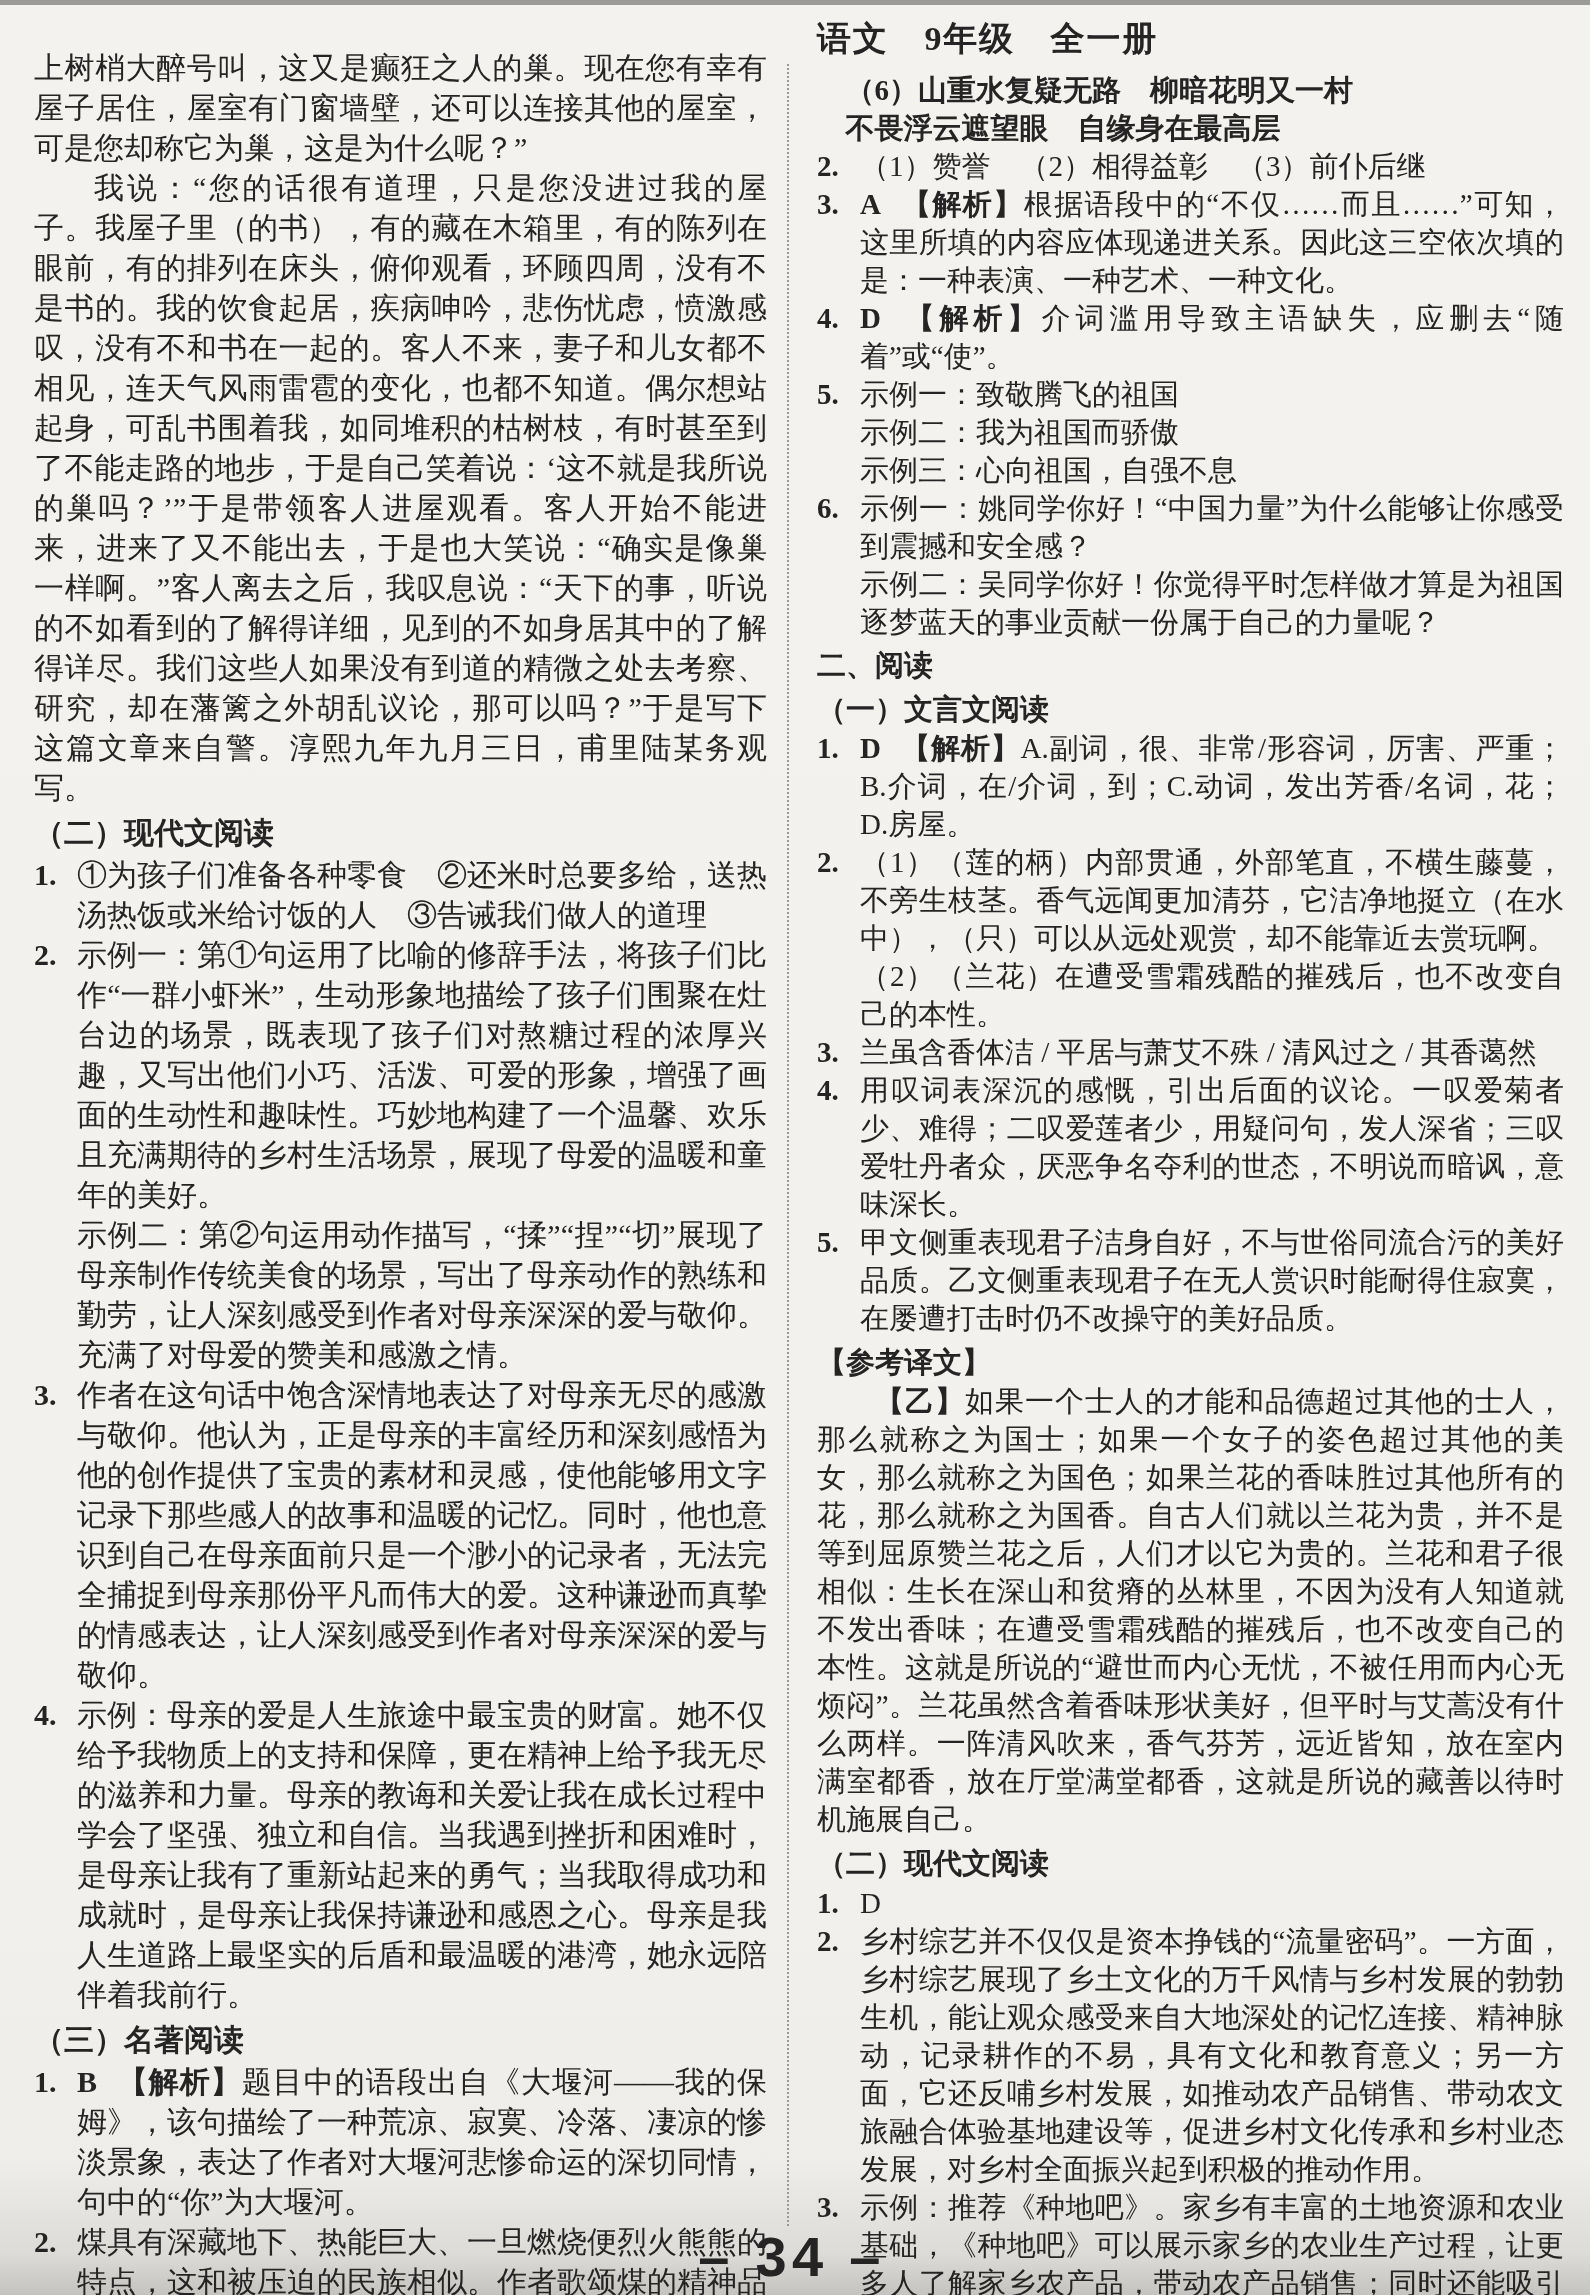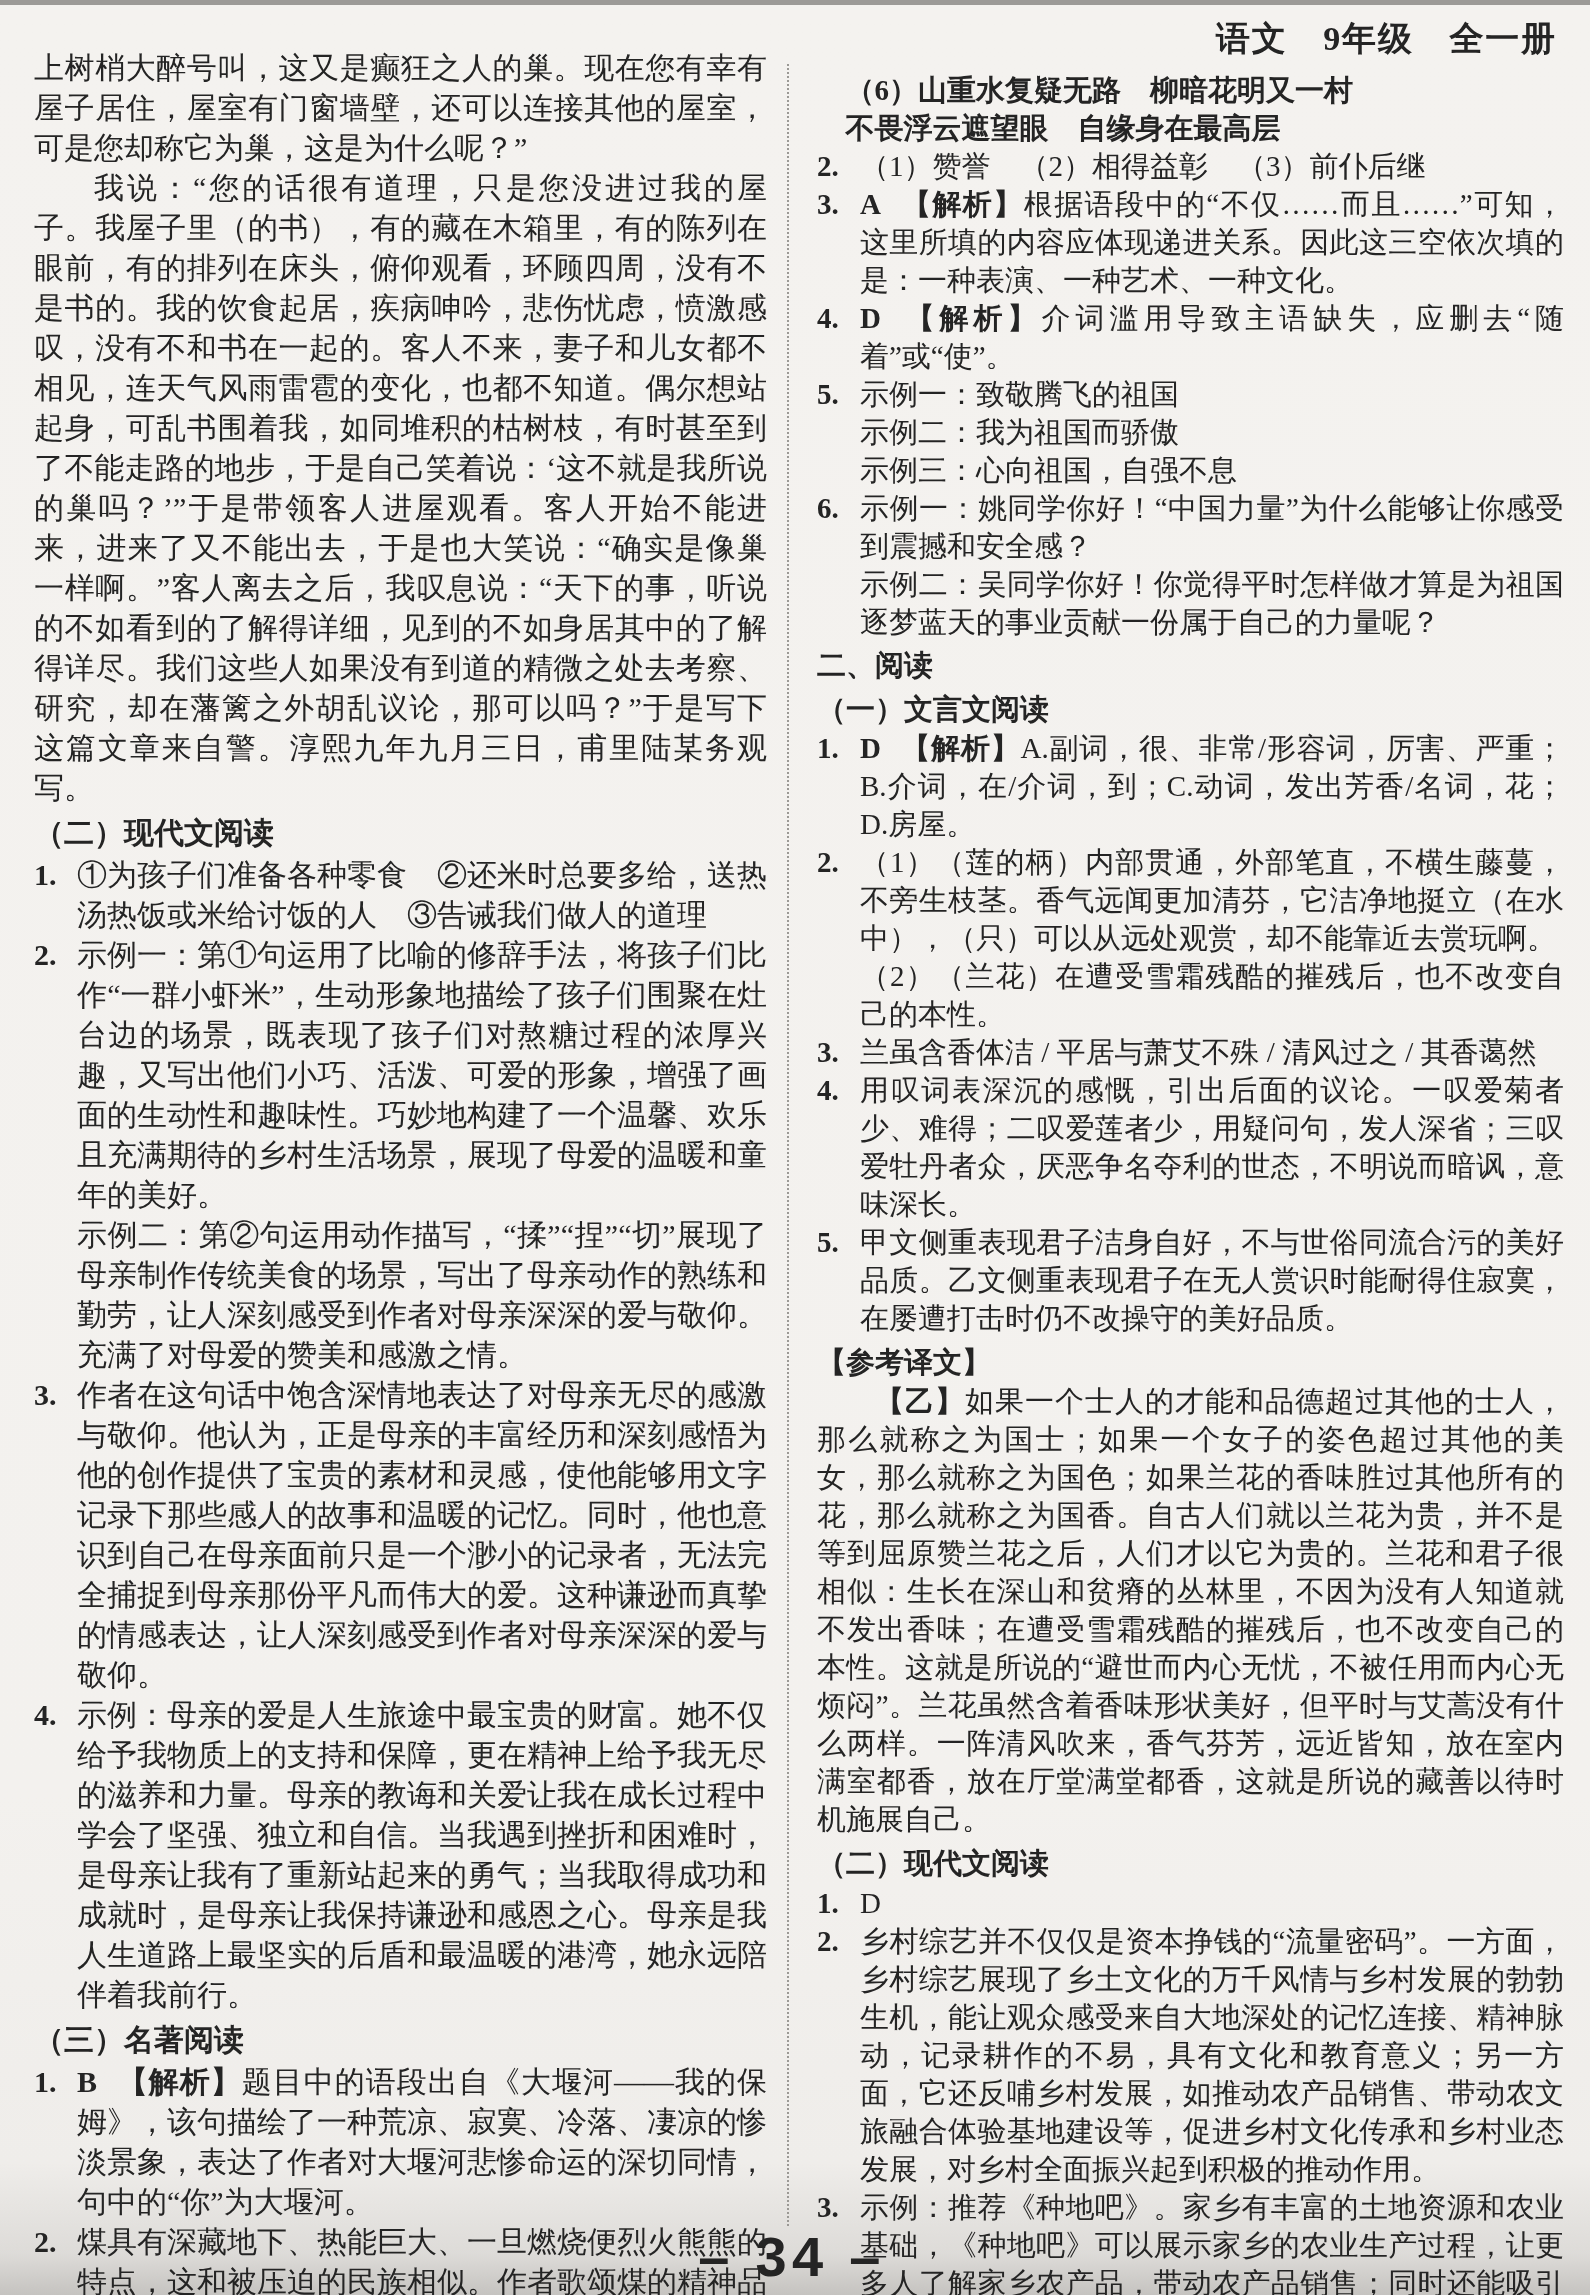--- a/index.html
+++ b/index.html
@@ -9,21 +9,21 @@
     margin:5px auto;
     background:linear-gradient(180deg,#f4f2ef 0%,#f3f1ee 78%,#efedea 94%,#dddbd8 98%,#c2c0bd 100%);
     font-family:"Liberation Serif","DejaVu Serif",serif;
     color:#242424;
     overflow:hidden;
   }
   .col{position:absolute;text-align:justify;}
   .col-left{left:34px;top:43px;width:733px;font-size:30px;line-height:40px;}
   .col-right{left:817px;top:12.5px;width:747px;font-size:29px;line-height:38px;}
   .page-header{
-    text-align:right;font-weight:bold;font-size:34px;line-height:41px;
+    text-align:left;font-weight:bold;font-size:34px;line-height:41px;
     padding-right:7.1px;margin-bottom:12.5px;letter-spacing:1.8px;
   }
   .divider{
     position:absolute;left:787px;top:59px;height:2162px;width:0;
     border-left:2.7px dotted #9b9995;
   }
   .h-sec{
     font-family:Liberation Serif, serif;
     font-weight:bold;margin:5.3px 0 1.8px;
   }

